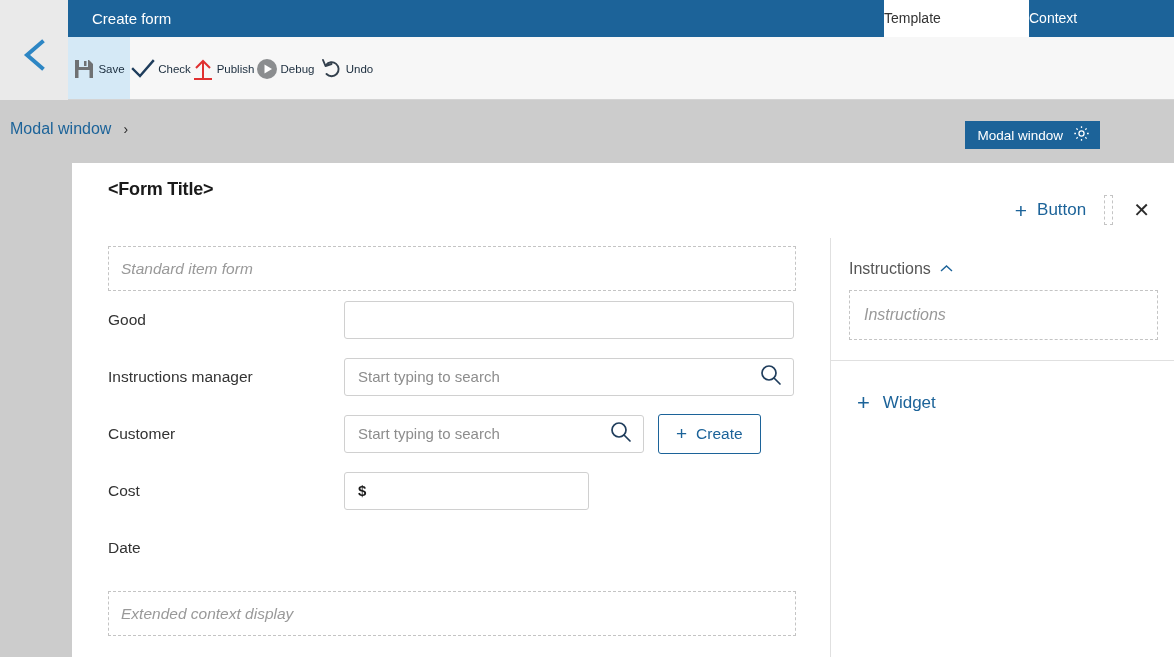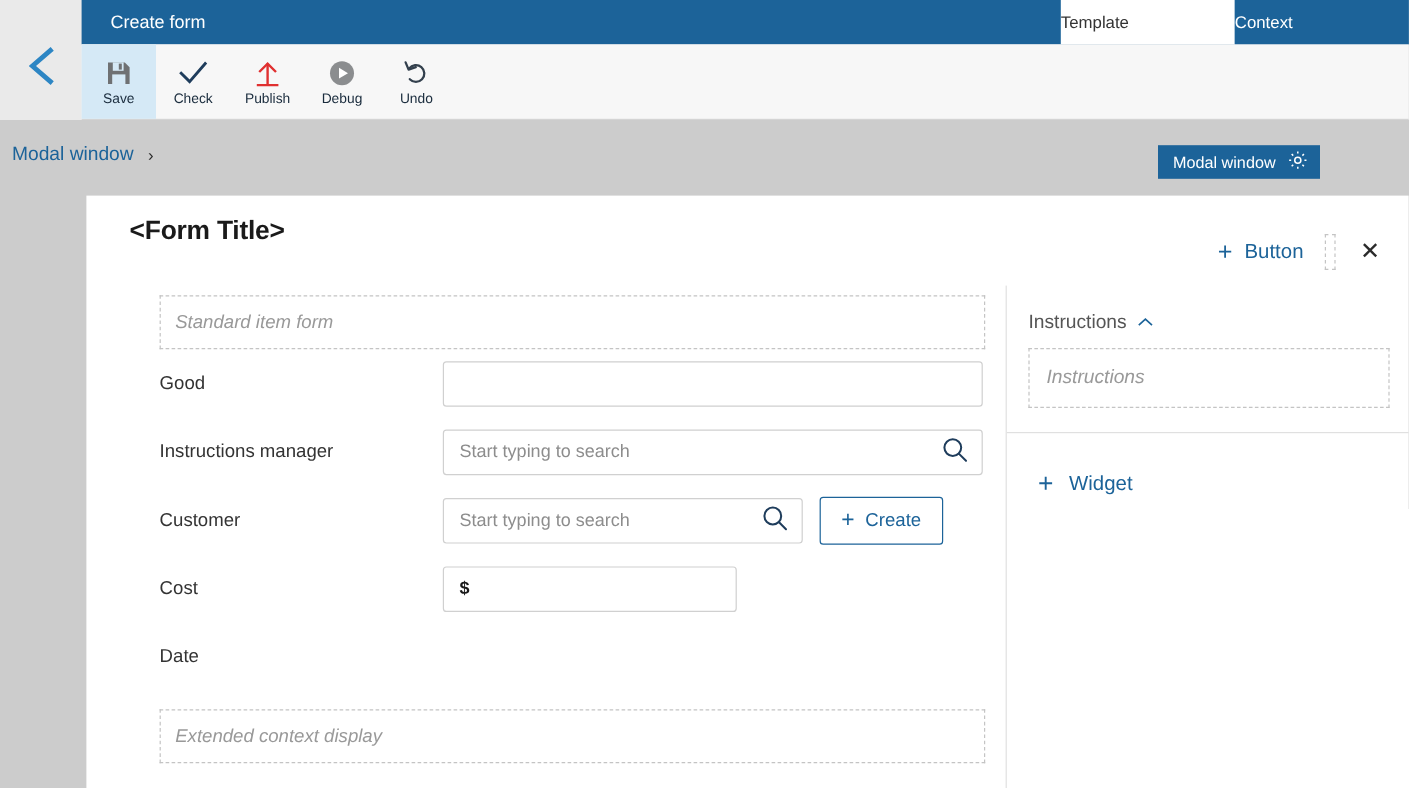--- a/index.html
+++ b/index.html
@@ -67,21 +67,20 @@
     position: absolute; left: 68px; top: 37px;
     width: 1106px; height: 63px;
     background: #f7f7f7;
     border-bottom: 1px solid #d4d4d4;
     display: flex;
     align-items: stretch;
   }
   .tbtn {
     width: 62px;
     display: flex;
-    flex-direction: column;
     align-items: center;
     justify-content: center;
     gap: 3px;
     cursor: pointer;
     font-size: 11.5px;
     color: #1a2c3d;
     padding-top: 2px;
   }
   .tbtn.active { background: #d5e9f6; }
   .tbtn.disabled { color: #b3b3b3; cursor: default; }
@@ -128,21 +127,21 @@
     width: 1102px; height: 494px;
     background: #ffffff;
   }
 
   .card-head {
     position: relative;
     height: 75px;
   }
   .form-title {
     position: absolute; left: 36px; top: 16px;
-    font-size: 22px;
+    font-size: 18px;
     font-weight: bold;
     color: #1a1a1a;
     letter-spacing: -0.2px;
   }
   .head-actions {
     position: absolute; right: 22px; top: 32px;
     display: flex; align-items: center; gap: 18px;
   }
   .addbtn-link {
     display: flex; align-items: center; gap: 10px;
@@ -157,21 +156,21 @@
   }
   .close-x {
     color: #2b2b2b;
     font-size: 20px;
     line-height: 1;
     cursor: pointer;
     padding: 2px;
   }
 
   
-  .card-body { display: flex; height: 419px; padding-left: 25px; }
+  .card-body { display: flex; height: 419px; }
   .left-pane {
     width: 758px;
     padding: 0 0 0 36px;
     position: relative;
   }
   .right-pane {
     width: 344px;
     border-left: 1px solid #e0e0e0;
     position: relative;
   }

